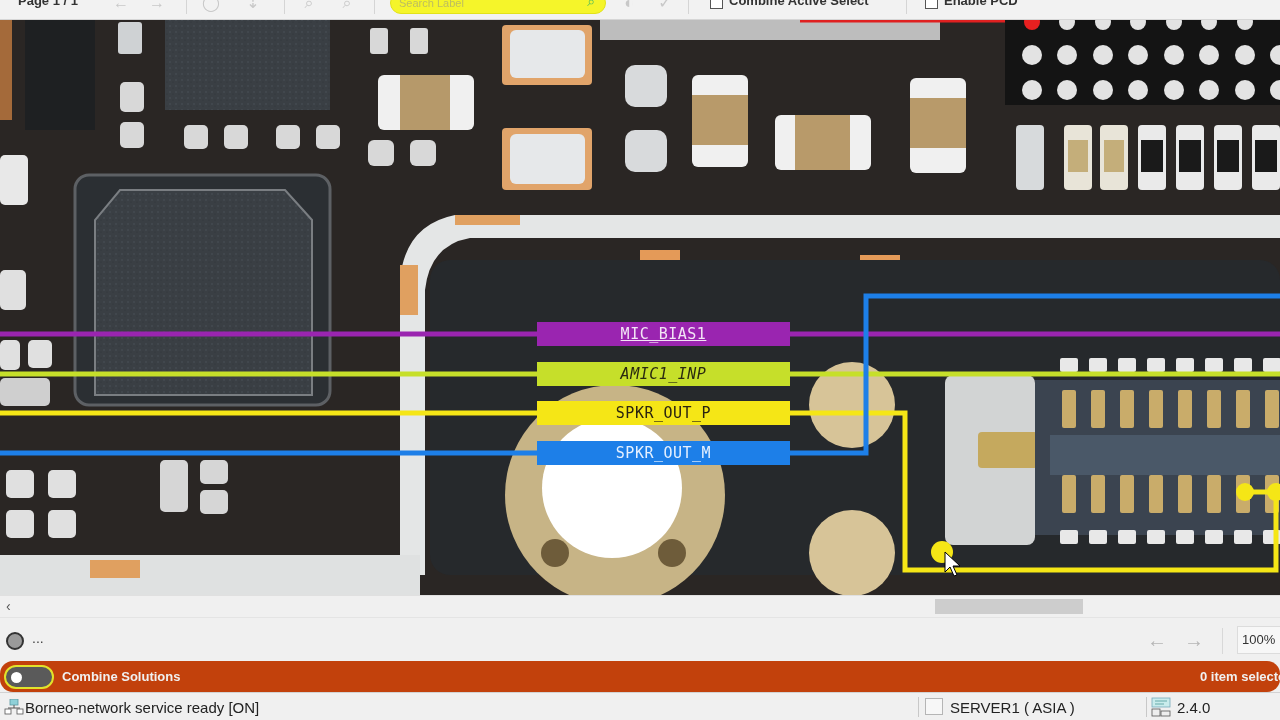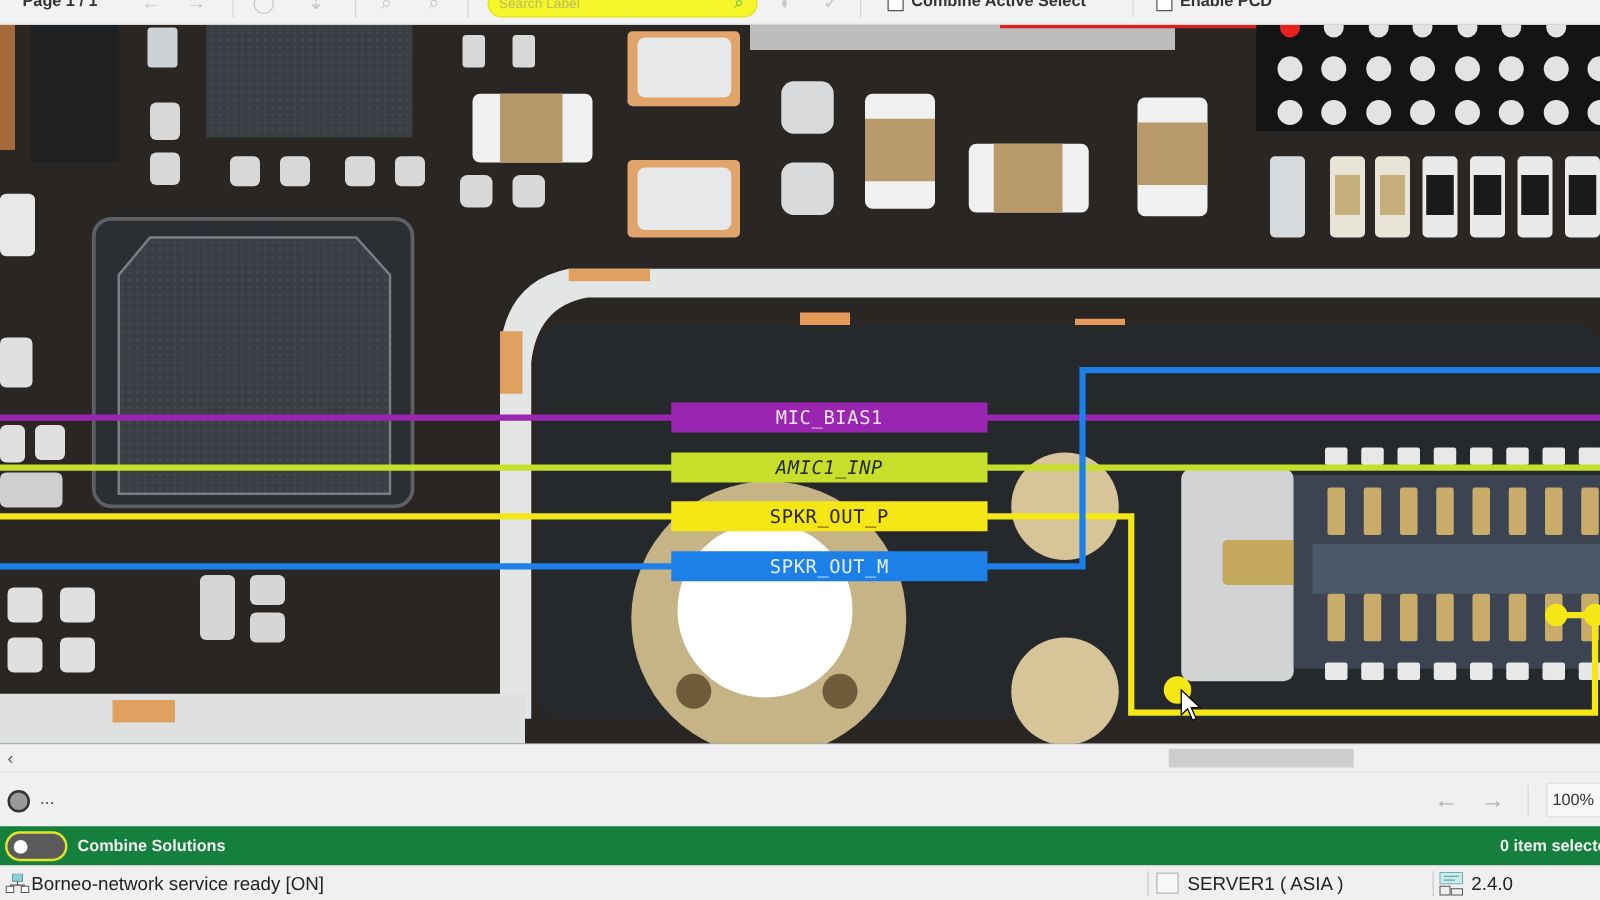--- a/index.html
+++ b/index.html
@@ -33,21 +33,21 @@
   .navrow { position: absolute; left: 0; top: 617px; width: 1280px; height: 44px; background: #f0f0f0; border-top: 1px solid #e4e4e4; }
   .navrow .status-dot { position: absolute; left: 6px; top: 14px; width: 18px; height: 18px; border-radius: 50%; background: #9a9a9a; border: 2px solid #333; }
   .navrow .ellipsis { position: absolute; left: 32px; top: 12px; font-size: 14px; color: #444; }
   .navrow .nav-back, .navrow .nav-fwd { position: absolute; top: 9px; width: 26px; height: 26px; font-size: 20px; color: #b5b5b5; text-align: center; line-height: 26px; border-radius: 3px; }
   .navrow .nav-back { left: 1144px; }
   .navrow .nav-fwd { left: 1181px; }
   .navrow .vsep { position: absolute; left: 1222px; top: 10px; width: 1px; height: 26px; background: #d8d8d8; }
   .navrow .zoom-box { position: absolute; left: 1237px; top: 8px; width: 50px; height: 28px; background: #f7f7f7; border: 1px solid #dcdcdc; font-size: 13px; color: #333; line-height: 26px; padding-left: 4px; }
 
   
-  .darkbar { position: absolute; left: 0; top: 661px; width: 1280px; height: 31px; background: #15803d; }
+  .darkbar { position: absolute; left: 0; top: 661px; width: 1280px; height: 31px; background: #c2410c; border-radius: 13px; }
   .toggle { position: absolute; left: 4px; top: 4px; width: 50px; height: 24px; border-radius: 12px; border: 2px solid #e1e32b; background: #5a5a5a; }
   .toggle .knob { position: absolute; left: 5px; top: 5px; width: 11px; height: 11px; border-radius: 50%; background: #fff; }
   .darkbar .combine-label { position: absolute; left: 62px; top: 8px; font-size: 13px; font-weight: bold; color: #f0f0f0; }
   .darkbar .sel-count { position: absolute; left: 1200px; top: 8px; font-size: 13px; font-weight: bold; color: #f0f0f0; white-space: nowrap; }
 
   
   .statusbar { position: absolute; left: 0; top: 692px; width: 1280px; height: 28px; background: #f0f0f0; border-top: 1px solid #d2d2d2; font-size: 15px; color: #222; }
   .statusbar .net-icon { position: absolute; left: 4px; top: 6px; width: 20px; height: 16px; }
   .statusbar .service-text { position: absolute; left: 25px; top: 6px; }
   .statusbar .sb-sep { position: absolute; top: 4px; width: 1px; height: 20px; background: #c8c8c8; }
@@ -259,21 +259,21 @@
       <polyline points="0,413 905,413 905,570 1276,570 1276,492" fill="none" stroke="#f5e616" stroke-width="5"></polyline>
       <polyline points="0,453 866,453 866,296 1280,296" fill="none" stroke="#1d7fe8" stroke-width="5"></polyline>
       <circle cx="942" cy="552" r="11" fill="#f5e616"></circle>
       <circle cx="1245" cy="492" r="9" fill="#f5e616"></circle>
       <line x1="1245" y1="492" x2="1276" y2="492" stroke="#f5e616" stroke-width="5"></line>
       <circle cx="1276" cy="492" r="9" fill="#f5e616"></circle>
 
       <path d="M 945 552 L 945 572 L 950 567 L 954 576 L 957 575 L 953 566 L 960 566 Z" fill="#fff" stroke="#000" stroke-width="1"></path>
     </svg>
 
-    <div class="net-label" style="left:537px; top:302px; background:#9a25b0; color:#f2e4f5;">MIC_BIAS1</div>
+    <div class="net-label" style="left:537px; top:302px; background:#9a25b0; color:#f2e4f5;text-decoration:underline;">MIC_BIAS1</div>
     <div class="net-label" style="left:537px; top:342px; background:#c6df2a; color:#2a2a10;font-style:italic;">AMIC1_INP</div>
     <div class="net-label" style="left:537px; top:381px; background:#f5e616; color:#2a2410;">SPKR_OUT_P</div>
     <div class="net-label" style="left:537px; top:421px; background:#1d7fe8; color:#e4f0ff;">SPKR_OUT_M</div>
   </div>
 
   <div class="hscroll">
     <span class="arrow-left">‹</span>
     <div class="thumb"></div>
   </div>
 

